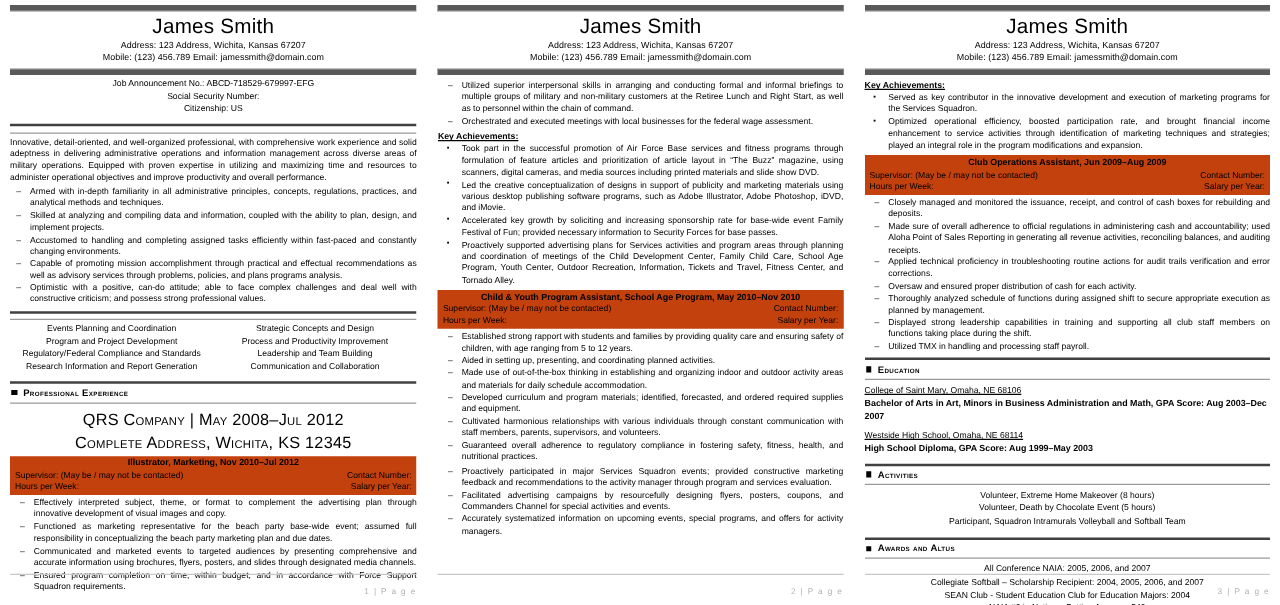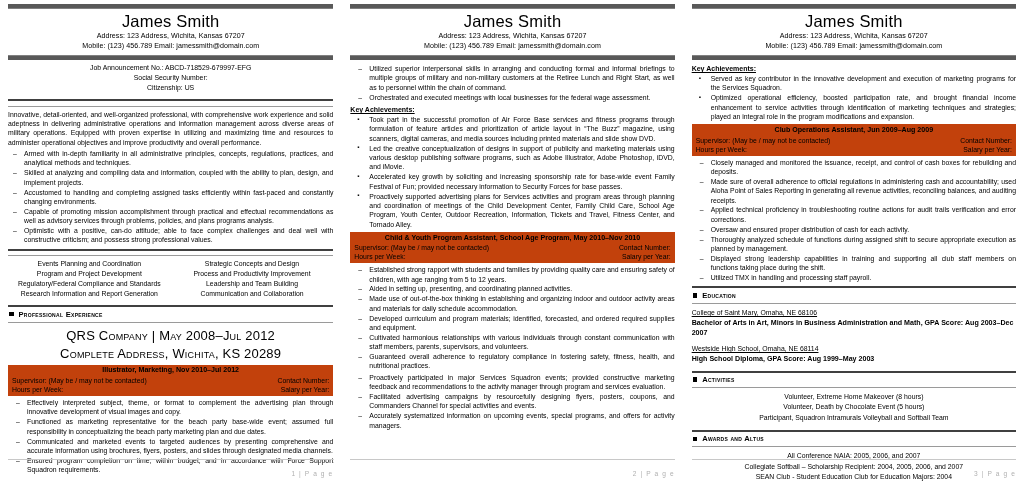--- a/index.html
+++ b/index.html
@@ -261,21 +261,21 @@
       </div>
     </div>
 
     <div class="sec">
       <div class="sec-hd">
         <span class="sq"></span>
         <span class="sec-title">Professional Experience</span>
       </div>
       <div class="thin-rule"></div>
       <div class="company">QRS Company | May 2008–Jul 2012</div>
-      <div class="company sub">Complete Address, Wichita, KS 20289</div>
+      <div class="company sub">Complete Address, Wichita, KS 12345</div>
       <div class="jobbar">
         <div class="job-title">Illustrator, Marketing, Nov 2010–Jul 2012</div>
         <div class="job-meta">
           <span>Supervisor: (May be / may not be contacted)</span>
           <span>Contact Number:</span>
         </div>
         <div class="job-meta">
           <span>Hours per Week:</span>
           <span>Salary per Year:</span>
         </div>

